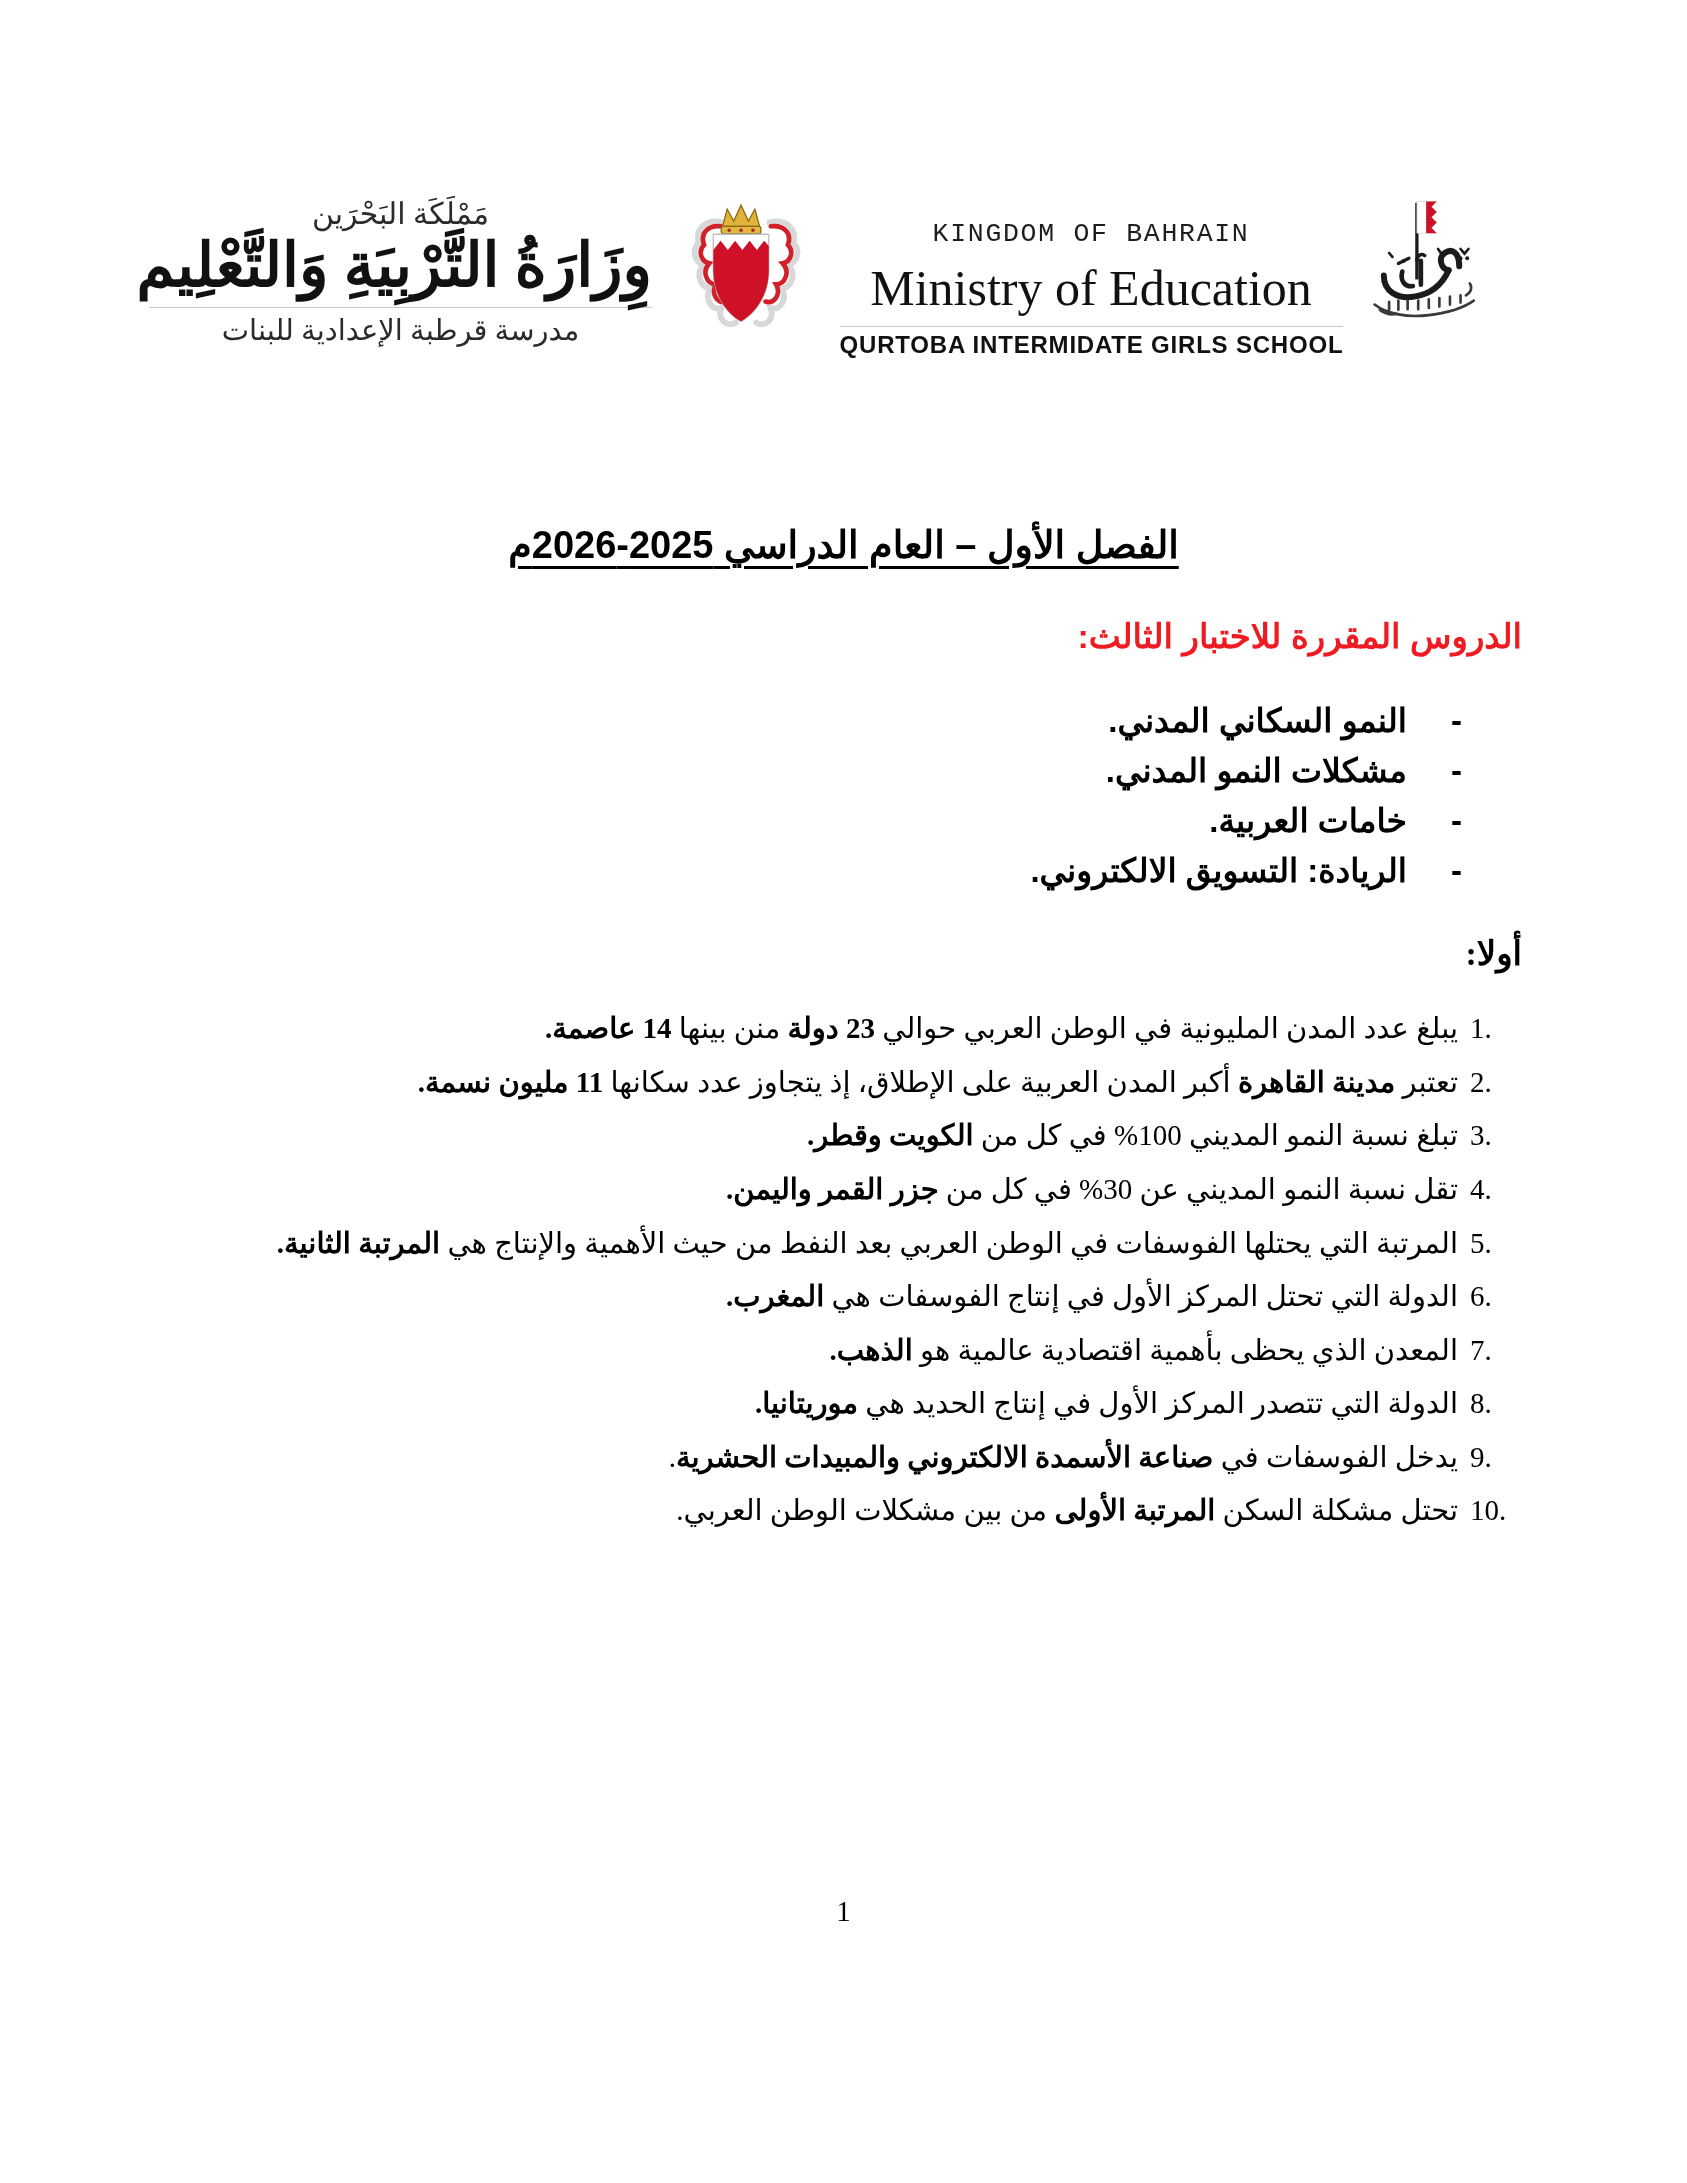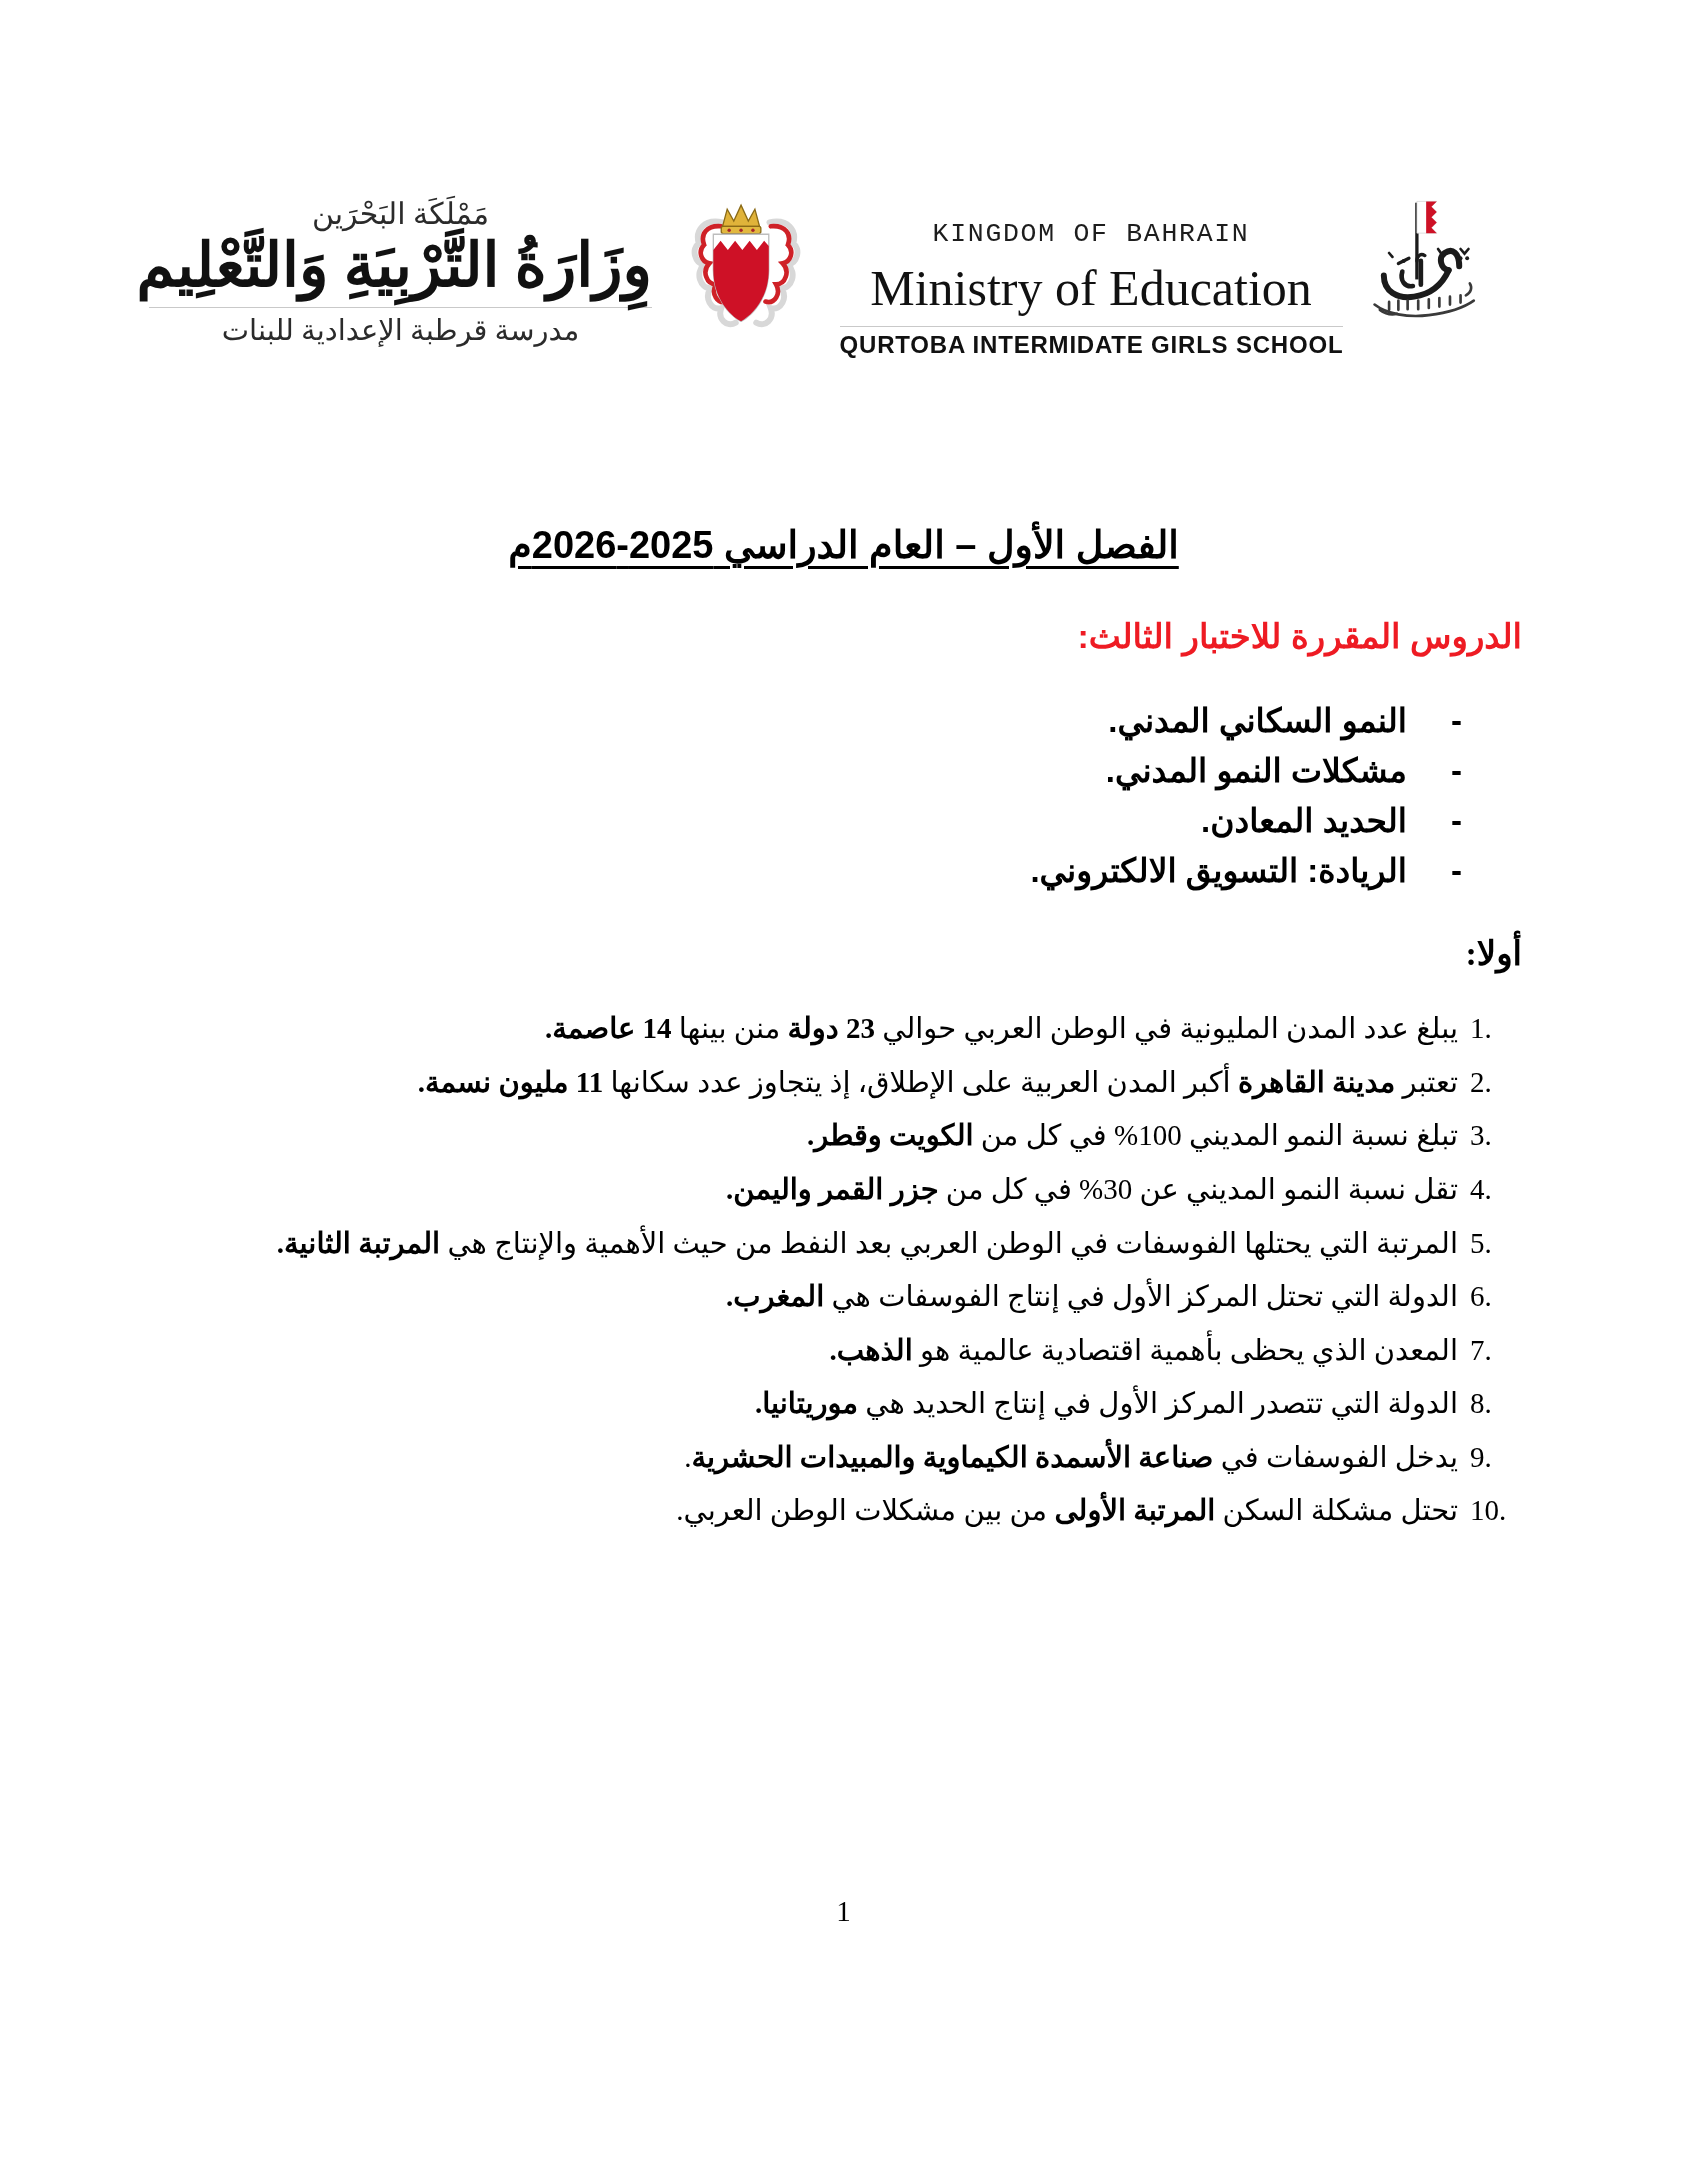--- a/index.html
+++ b/index.html
@@ -352,40 +352,40 @@
       <li>
         <span class="dash">-</span>
         <span class="txt">النمو السكاني المدني.</span>
       </li>
       <li>
         <span class="dash">-</span>
         <span class="txt">مشكلات النمو المدني.</span>
       </li>
       <li>
         <span class="dash">-</span>
-        <span class="txt">الحديد المعادن.</span>
+        <span class="txt">خامات العربية.</span>
       </li>
       <li>
         <span class="dash">-</span>
         <span class="txt">الريادة: التسويق الالكتروني.</span>
       </li>
     </ul>
 
     <div class="firstly">أولا:</div>
 
     <ol class="qa-list">
       <li>يبلغ عدد المدن المليونية في الوطن العربي حوالي <b>23 دولة</b> منن بينها <b>14 عاصمة.</b></li>
       <li>تعتبر <b>مدينة القاهرة</b> أكبر المدن العربية على الإطلاق، إذ يتجاوز عدد سكانها <b>11 مليون نسمة.</b></li>
       <li>تبلغ نسبة النمو المديني 100% في كل من <b>الكويت وقطر.</b></li>
       <li>تقل نسبة النمو المديني عن 30% في كل من <b>جزر القمر واليمن.</b></li>
       <li>المرتبة التي يحتلها الفوسفات في الوطن العربي بعد النفط من حيث الأهمية والإنتاج هي <b>المرتبة الثانية.</b></li>
       <li>الدولة التي تحتل المركز الأول في إنتاج الفوسفات هي <b>المغرب.</b></li>
       <li>المعدن الذي يحظى بأهمية اقتصادية عالمية هو <b>الذهب.</b></li>
       <li>الدولة التي تتصدر المركز الأول في إنتاج الحديد هي <b>موريتانيا.</b></li>
-      <li>يدخل الفوسفات في <b>صناعة الأسمدة الكيماوية والمبيدات الحشرية</b>.</li>
+      <li>يدخل الفوسفات في <b>صناعة الأسمدة الالكتروني والمبيدات الحشرية</b>.</li>
       <li>تحتل مشكلة السكن <b>المرتبة الأولى</b> من بين مشكلات الوطن العربي.</li>
     </ol>
 
   </div>
 
   <div class="page-number">1</div>
 
   <div class="qr">
     <svg viewBox="0 0 29 29" width="101" height="101" shape-rendering="crispEdges" aria-hidden="true">
       <rect width="29" height="29" fill="#ffffff"></rect>

